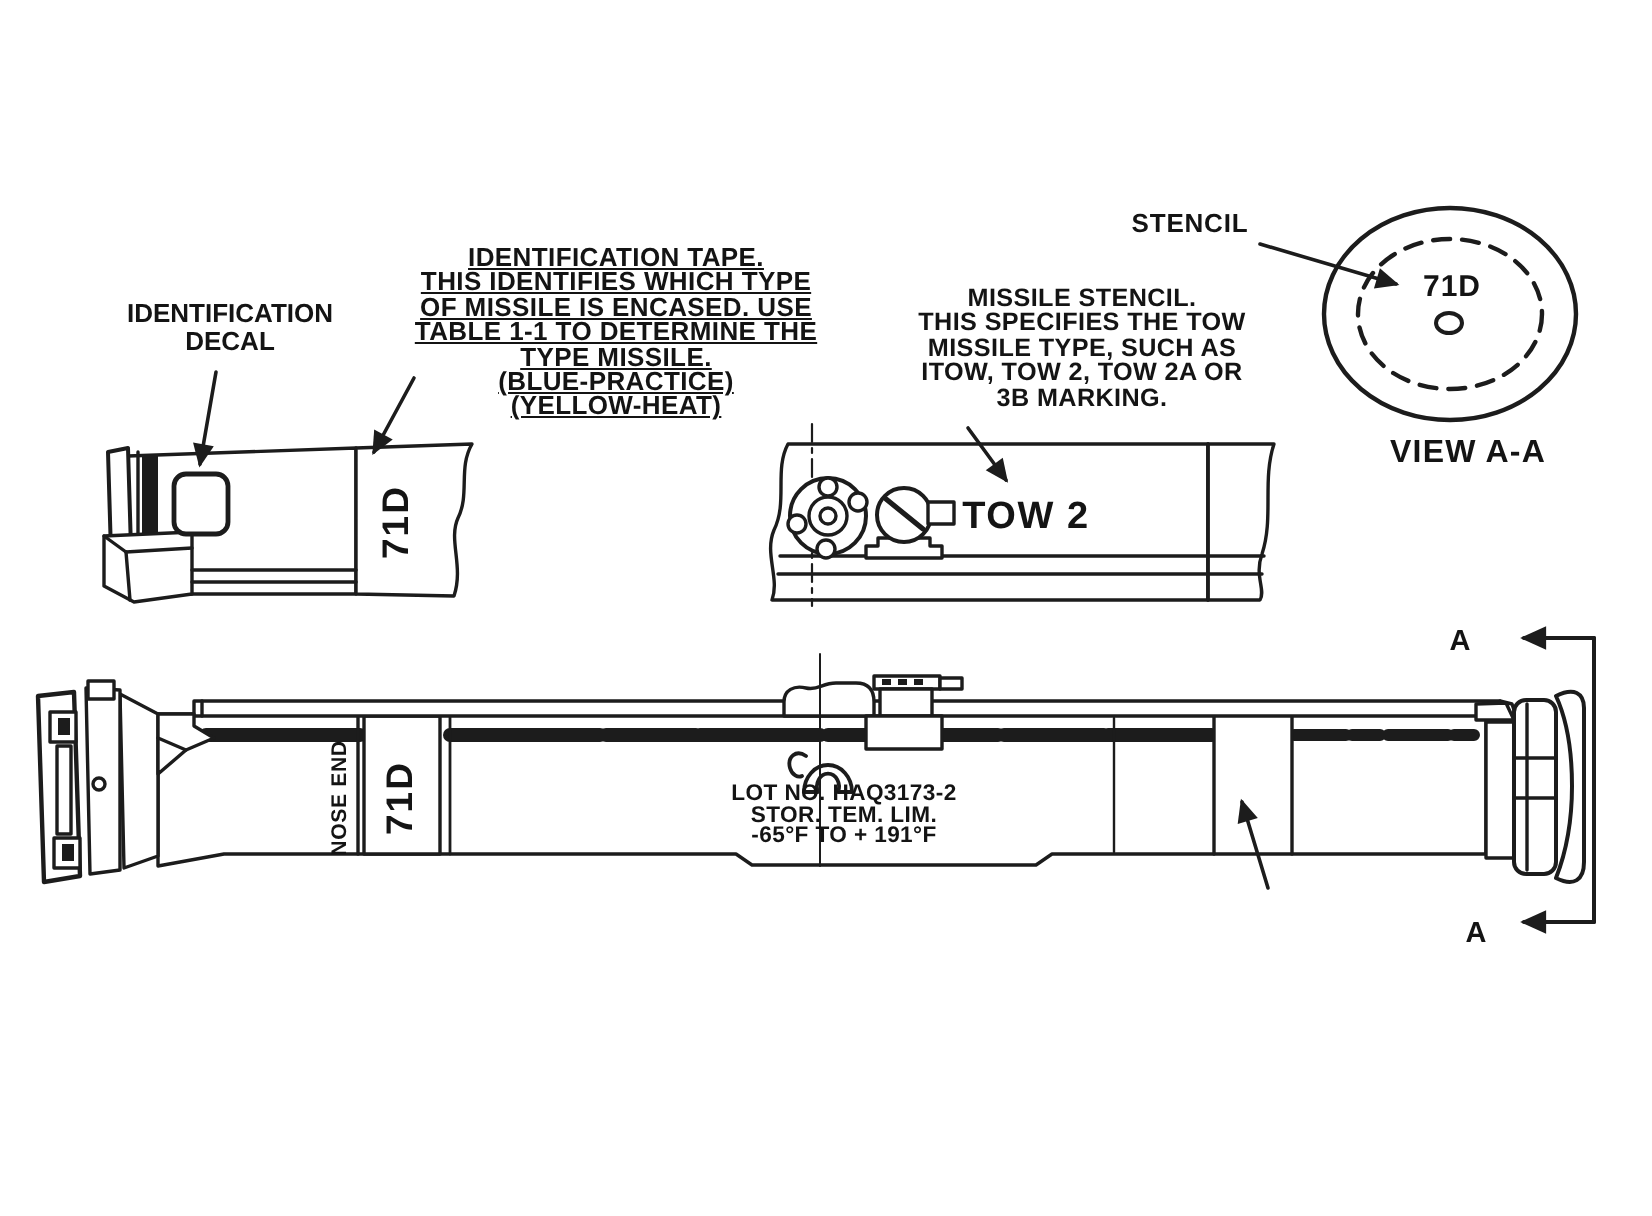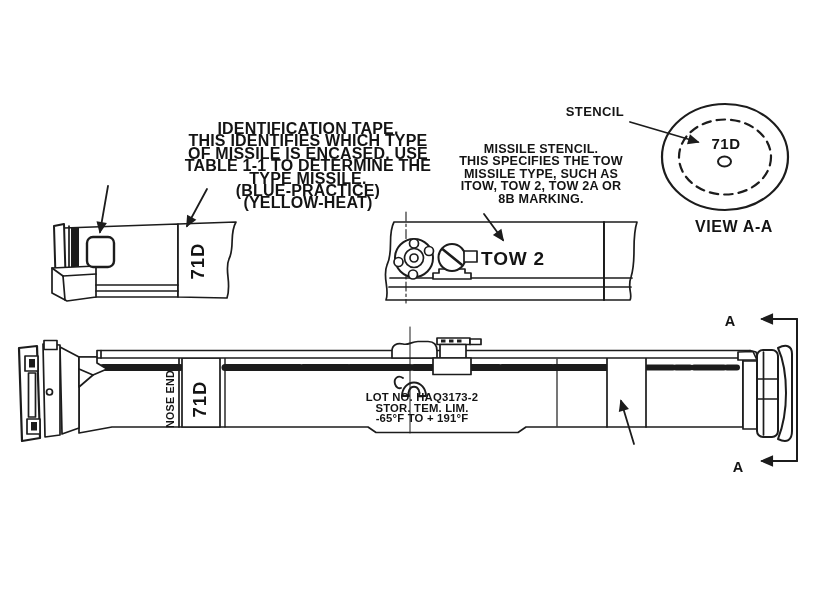--- a/index.html
+++ b/index.html
@@ -5,21 +5,21 @@
   * { margin:0; padding:0; box-sizing:border-box; }
   html,body { width:826px; height:608px; background:#ffffff; overflow:hidden; }
   .stage { position:relative; width:826px; height:608px; background:#fff;
            font-family:"Liberation Sans","DejaVu Sans",sans-serif; }
   .stage svg { position:absolute; left:0; top:0; }
   .lbl { position:absolute; font-weight:700; color:#141414; text-align:center;
          white-space:pre-line; }
   .rot { transform:rotate(-90deg); transform-origin:center center; white-space:nowrap; }
 
   #cap-decal        { left:45px;  top:150px; width:140px; font-size:13px;  line-height:13.5px; }
-  #cap-tape         { left:182px; top:123px; width:252px; font-size:16px; line-height:12.4px; letter-spacing:.2px; }
+  #cap-tape         { left:182px; top:123px; width:252px; font-size:13px; line-height:12.4px; letter-spacing:.2px;text-decoration:underline; }
   #cap-stencil-note { left:428px; top:143px; width:226px; font-size:12.6px; line-height:12.4px; letter-spacing:.2px; }
   #cap-stencil      { left:555px; top:104px; width:80px;  font-size:13px;  letter-spacing:.4px; }
   #cap-brown        { left:543px; top:447px; width:175px; font-size:13.2px; line-height:15.6px; }
   #mark-tow2        { left:478px; top:248px; width:70px;  font-size:19px; letter-spacing:.8px; }
   #mark-lot         { left:340px; top:392px; width:164px; font-size:11.3px; line-height:10.6px; letter-spacing:.2px; }
   #aa-code          { left:701px; top:135px; width:50px;  font-size:15px;  letter-spacing:.5px; }
   #aa-caption       { left:693px; top:218px; width:82px;  font-size:16px; letter-spacing:.6px; }
   #a-top            { left:720px; top:313px; width:20px;  font-size:14.5px; }
   #a-bottom         { left:728px; top:459px; width:20px;  font-size:14.5px; }
   #mark-nose-end    { left:139px; top:392px; width:62px; height:14px; font-size:10.6px; line-height:14px; letter-spacing:.3px; }
@@ -150,32 +150,34 @@
     <g stroke-width="1.8">
       <line x1="108" y1="186" x2="100" y2="232" marker-end="url(#arw)"></line>
       <line x1="207" y1="189" x2="187" y2="226" marker-end="url(#arw)"></line>
       <line x1="484" y1="214" x2="503" y2="240" marker-end="url(#arw)"></line>
       <line x1="630" y1="122" x2="698" y2="142" marker-end="url(#arw)"></line>
       <line x1="634" y1="444" x2="621" y2="401" marker-end="url(#arw)"></line>
     </g>
   </g>
 </svg>
 
+<div class="lbl" id="cap-decal">IDENTIFICATION
+DECAL</div>
 <div class="lbl" id="cap-tape">IDENTIFICATION TAPE.
 THIS IDENTIFIES WHICH TYPE
 OF MISSILE IS ENCASED. USE
 TABLE 1-1 TO DETERMINE THE
 TYPE MISSILE.
 (BLUE-PRACTICE)
 (YELLOW-HEAT)</div>
 <div class="lbl" id="cap-stencil-note">MISSILE STENCIL.
 THIS SPECIFIES THE TOW
 MISSILE TYPE, SUCH AS
 ITOW, TOW 2, TOW 2A OR
-8B MARKING.</div>
+3B MARKING.</div>
 <div class="lbl" id="cap-stencil">STENCIL</div>
 
 <div class="lbl" id="mark-tow2">TOW 2</div>
 <div class="lbl" id="mark-lot">LOT NO. HAQ3173-2
 STOR. TEM. LIM.
 -65°F TO + 191°F</div>
 <div class="lbl rot" id="mark-nose-end">NOSE END</div>
 <div class="lbl rot" id="mark-71d-main">71D</div>
 <div class="lbl rot" id="mark-71d-upper">71D</div>
 

